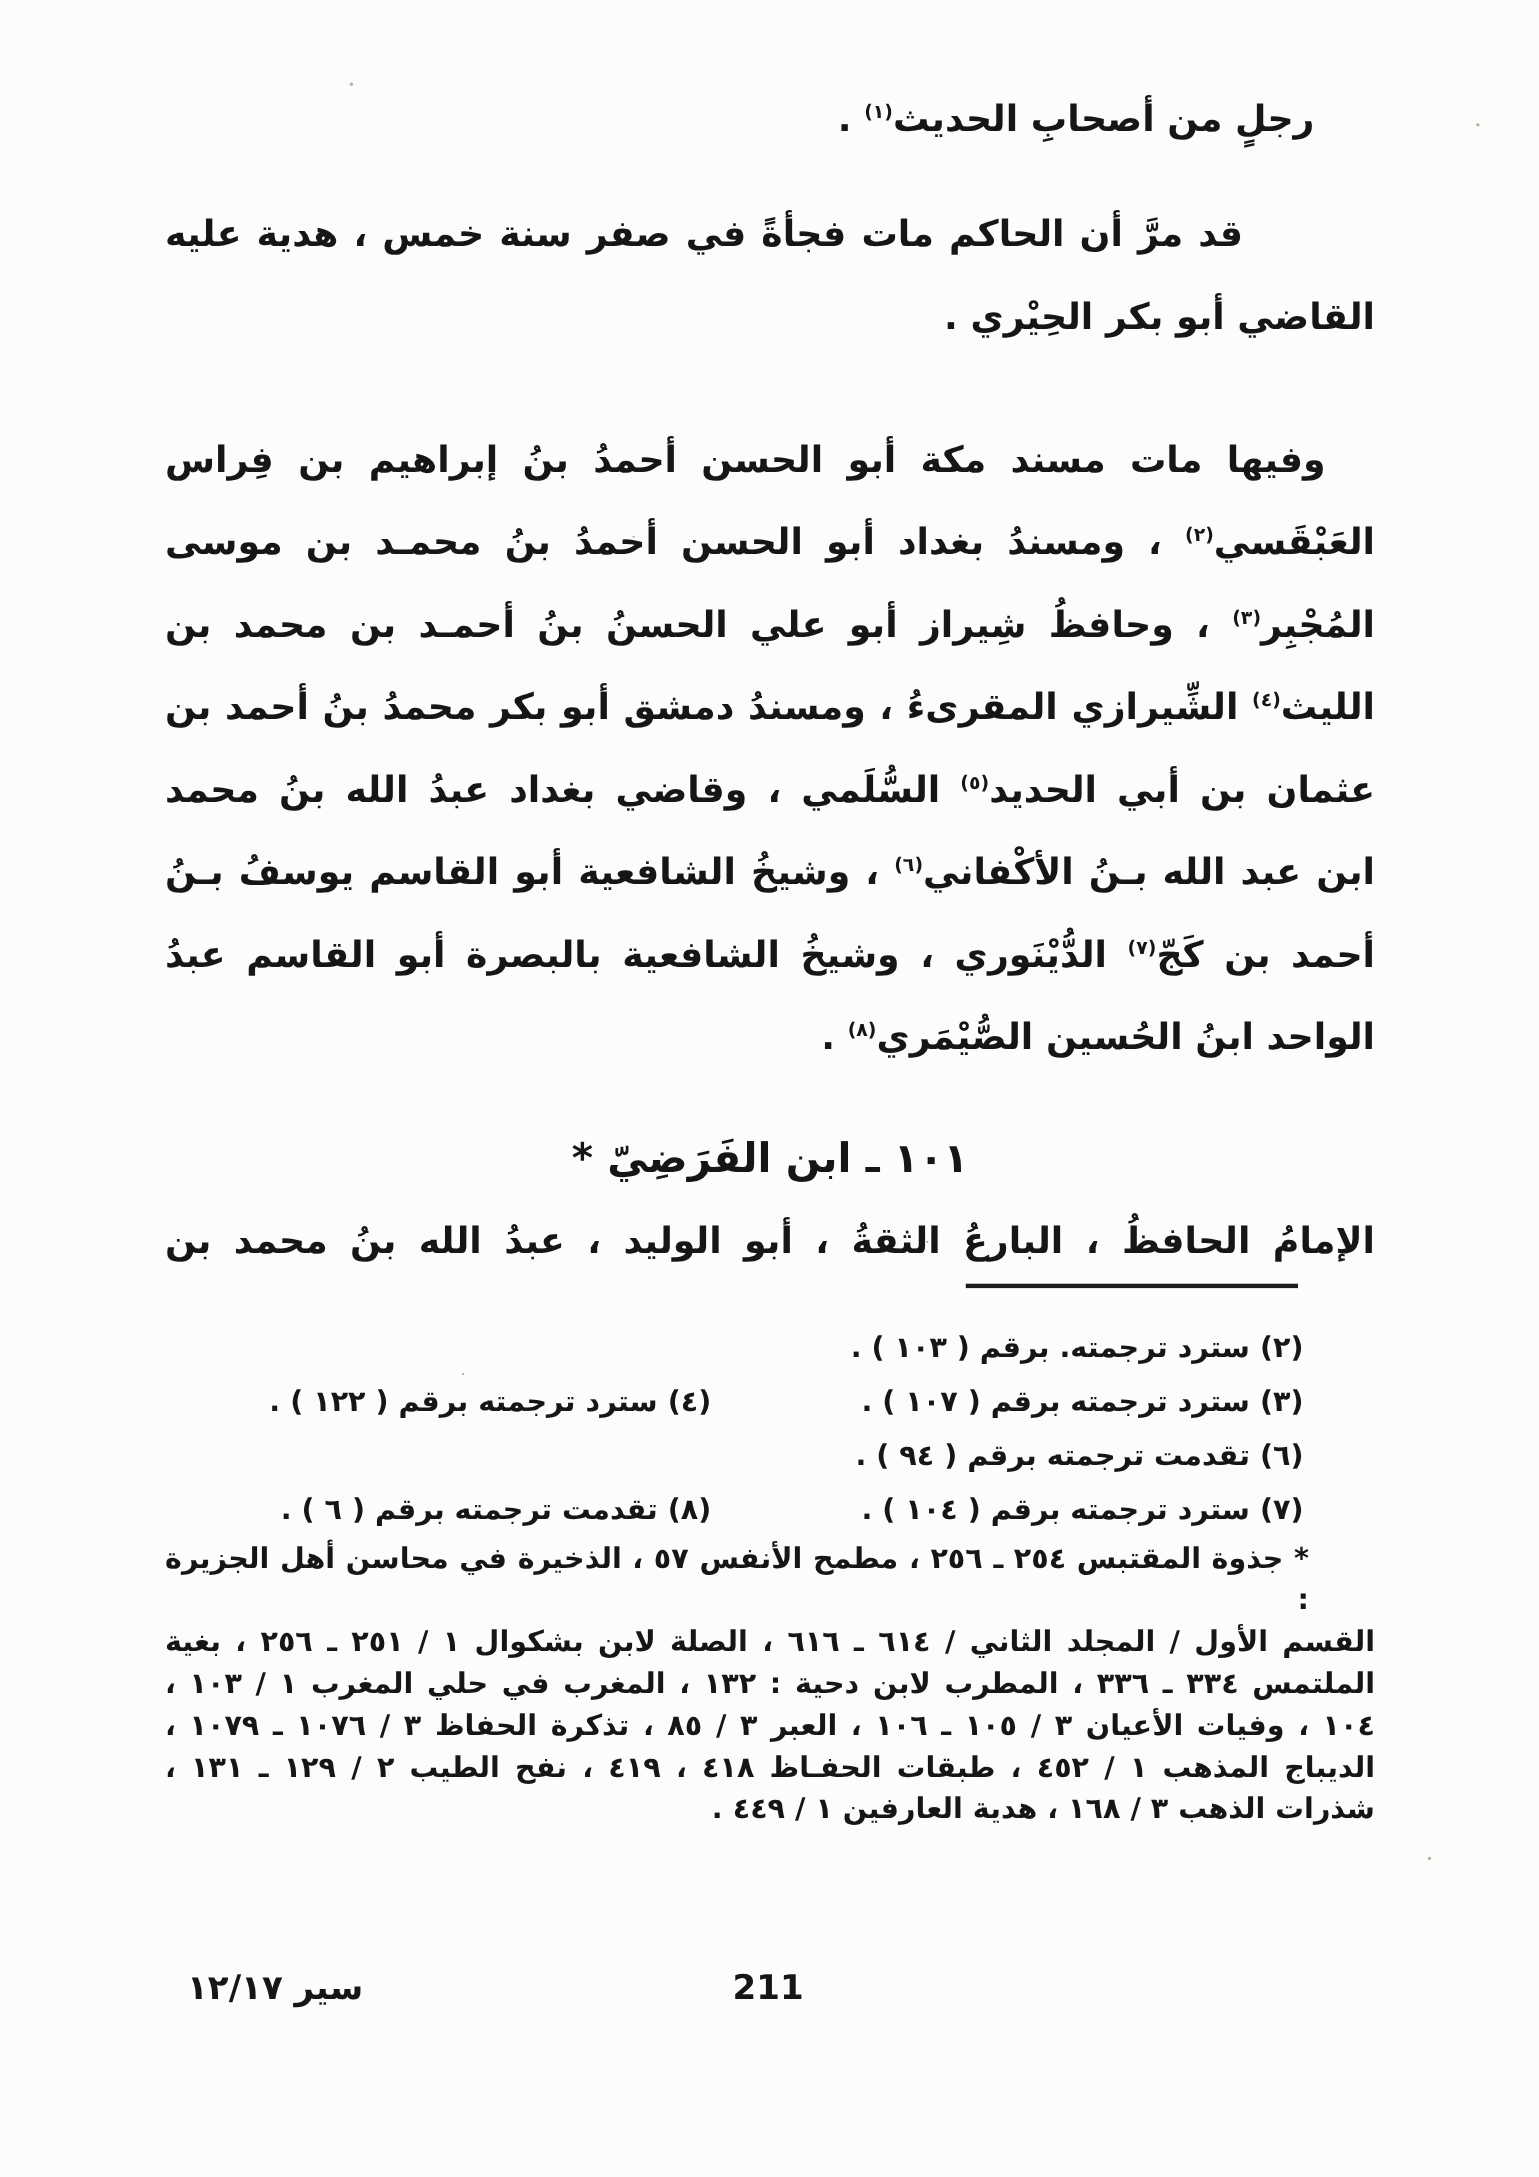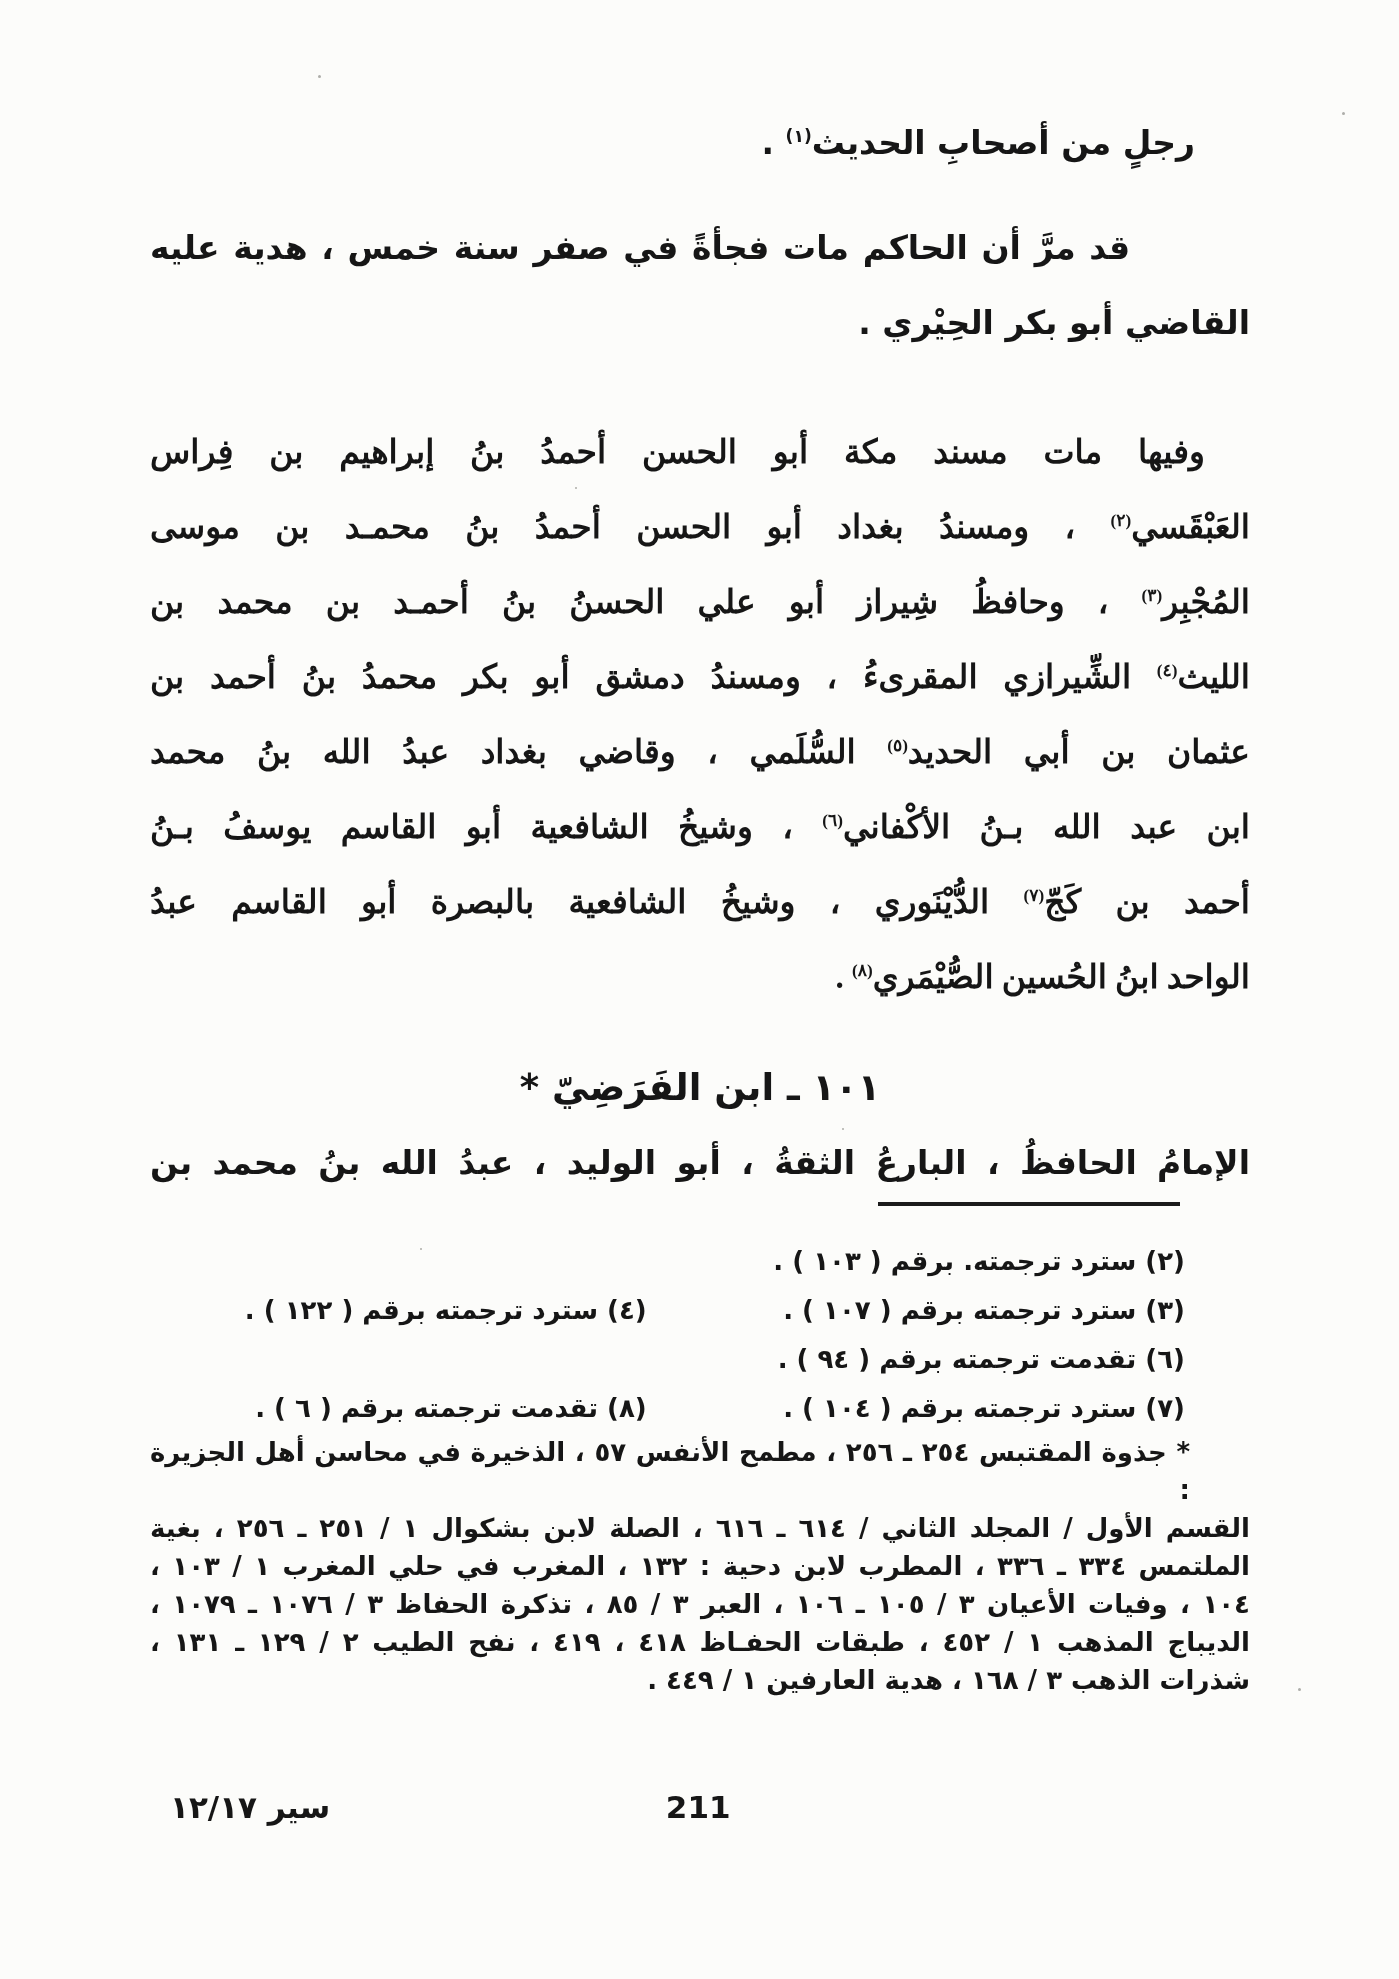--- a/index.html
+++ b/index.html
@@ -13,32 +13,32 @@
     font-family:"DejaVu Sans",sans-serif;
     font-weight:700;
     overflow:hidden;
     margin:0 auto;
   }
   .textblock{
     position:absolute;
     top:0;right:149px;left:150px;
   }
   
-  #paras-before{padding-top:105px;}
+  #paras-before{padding-top:48px;margin-top:22px;}
   .bline, .aline{
     font-size:33px;
     line-height:75px;
     white-space:normal;
   }
   .just{text-align:justify;text-align-last:justify;}
   .endl{text-align:start;text-align-last:start;}
   #paras-before .para:nth-child(1) .bline:first-child{padding-right:55px;}
   #paras-before .para:nth-child(2){margin-top:30px;}
   #paras-before .para:nth-child(2) .bline:first-child{padding-right:120px;}
-  #paras-before .para:nth-child(3){margin-top:55px;font-family:Liberation Serif, serif;}
+  #paras-before .para:nth-child(3){margin-top:55px;}
   #paras-before .para:nth-child(3) .bline:first-child{padding-right:45px;}
   sup.fnref{
     font-size:0.52em;
     vertical-align:0.7em;
     line-height:0;
   }
   
   .heading{
     margin:35px 0 0 0;
     font-size:37px;

